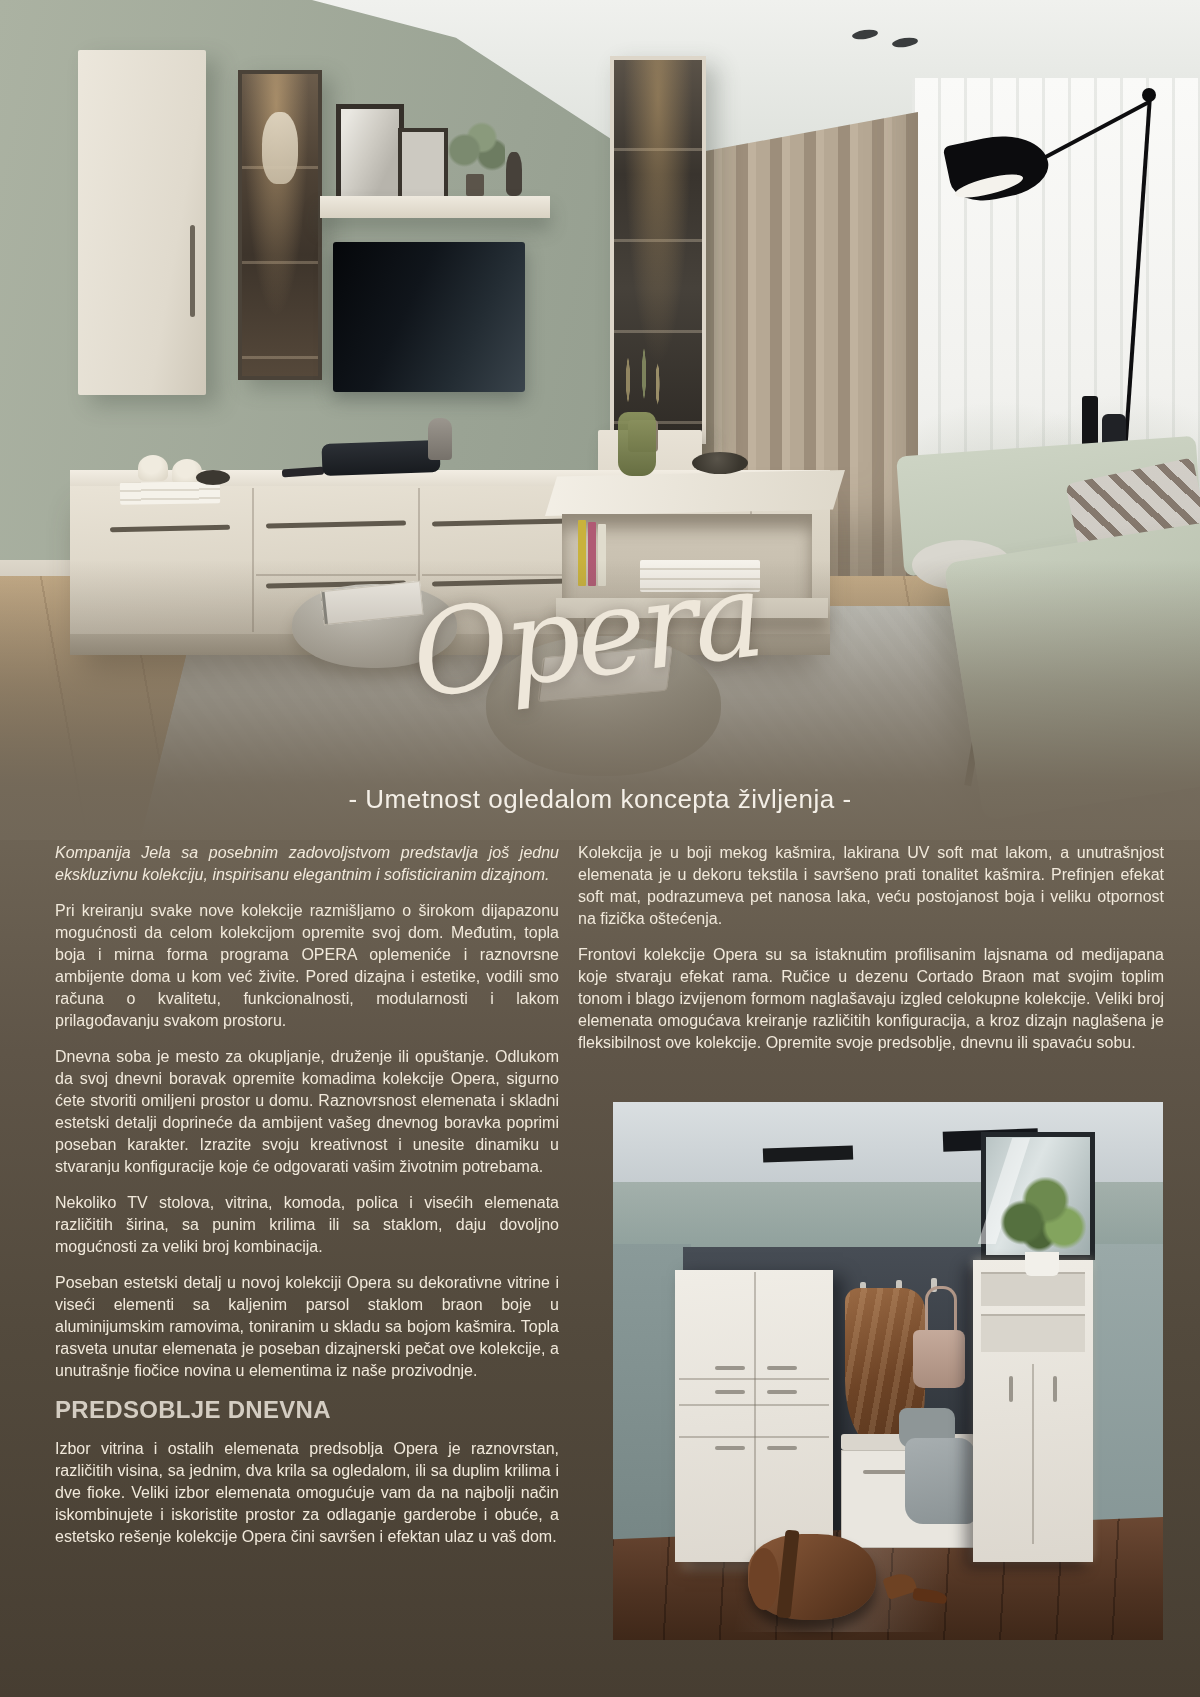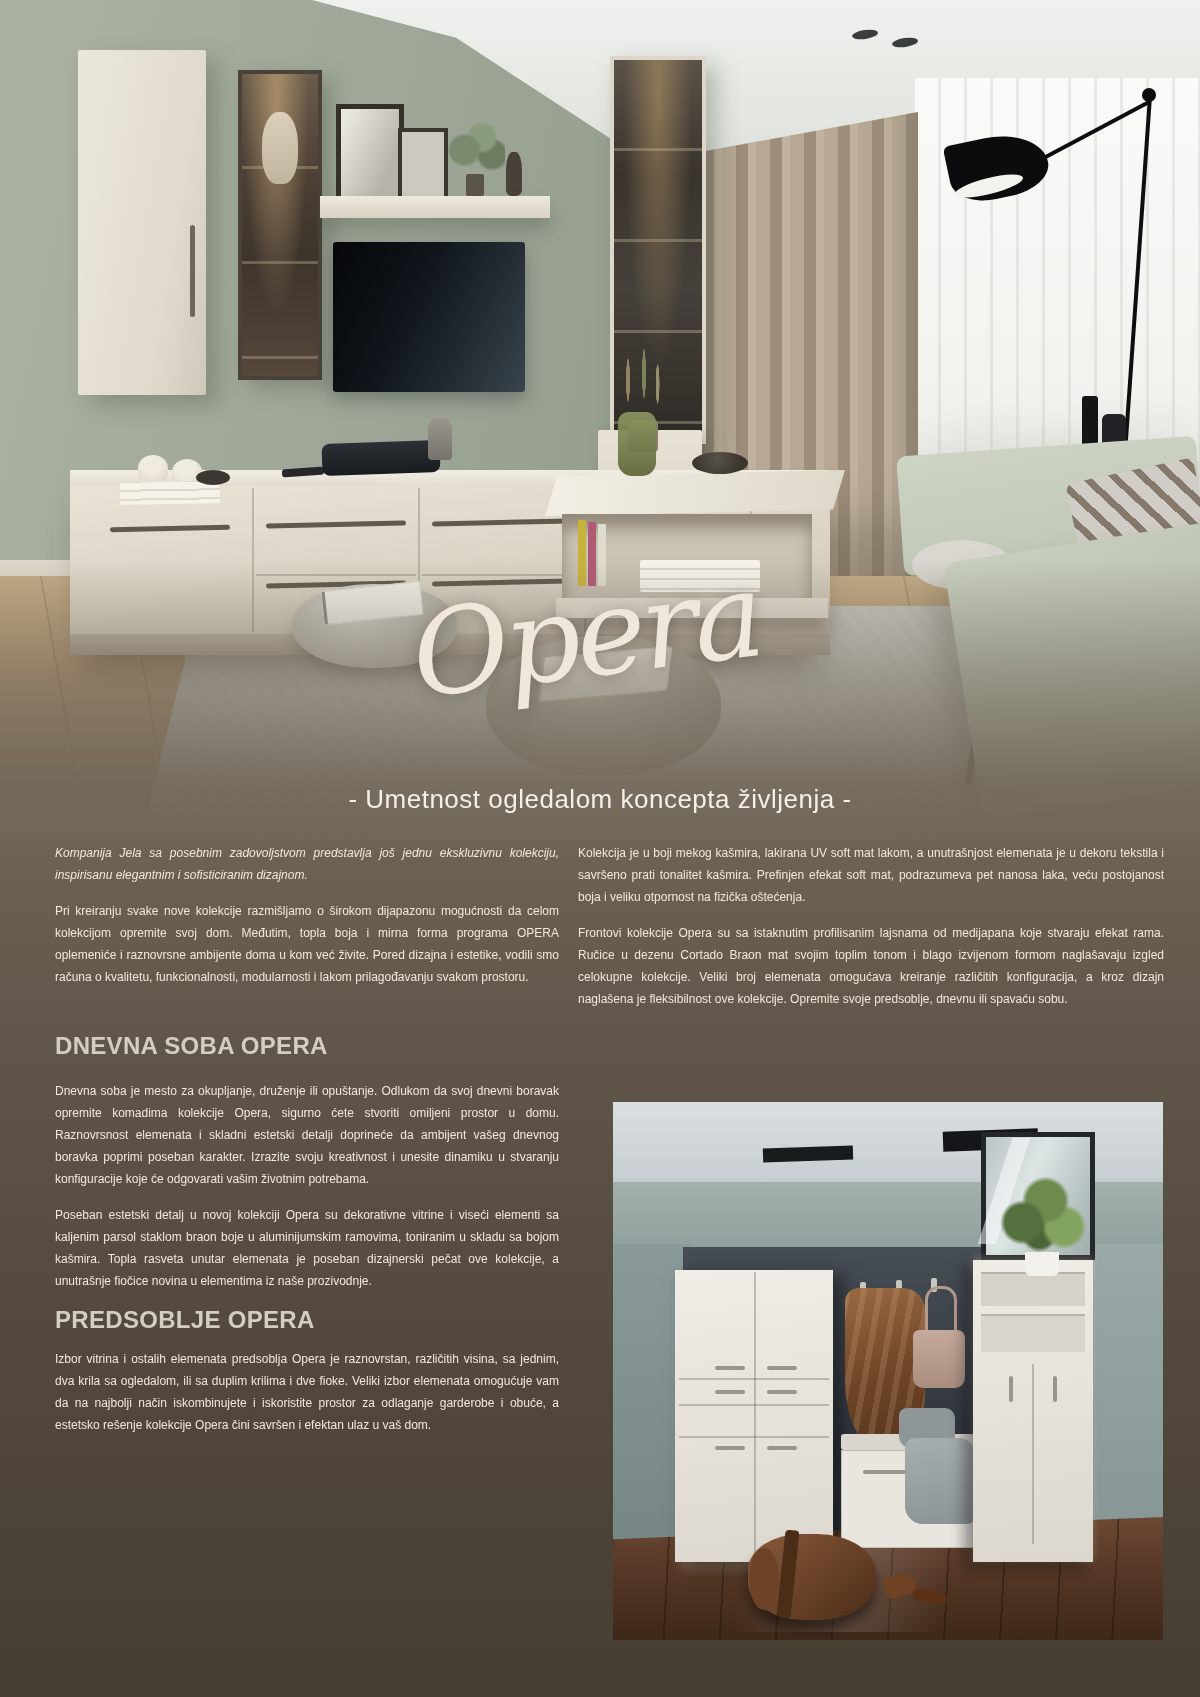--- a/index.html
+++ b/index.html
@@ -179,21 +179,21 @@
   .hero-fade{left:0;top:560px;width:1200px;height:280px;z-index:30;
     background:linear-gradient(180deg,rgba(110,100,85,0) 0%,rgba(110,100,85,.55) 45%,rgba(113,103,88,.93) 80%,#716758 100%);}
   .brand-script{left:50%;top:566px;transform:translateX(-54%) rotate(-7deg);z-index:40;
     font-family:"DejaVu Serif","Liberation Serif",serif;font-style:italic;
     font-size:118px;letter-spacing:-4px;color:#eee7da;text-shadow:0 2px 14px rgba(60,50,40,.35);}
   .tagline{left:0;right:0;top:784px;z-index:40;text-align:center;
     font-size:26px;letter-spacing:.5px;color:#f4efe7;}
 
   
   .col{position:absolute;color:#f1e9db;}
-  .col p{margin:0 0 14px;font-size:12px;line-height:22px;text-align:justify;}
+  .col p{margin:0 0 14px;font-size:16px;line-height:22px;text-align:justify;}
   .col-left{left:55px;top:842px;width:504px;}
   .col-right{left:578px;top:842px;width:586px;}
   .lead{font-style:italic;font-size:16.5px;}
   .col h2{margin:44px 0 20px;font-size:24px;font-weight:700;letter-spacing:.3px;color:#d4cdc2;}
   .col h2.predsoblje{margin:10px 0 14px;}
 
   
   .hallway{position:absolute;left:613px;top:1102px;width:550px;height:538px;overflow:hidden;
     background:#39404a;margin:0;}
   .hallway *{position:absolute;}
@@ -364,24 +364,24 @@
     <div class="book2"></div>
 
     <div class="hero-fade"></div>
     <div class="brand-script">Opera</div>
     <div class="tagline">- Umetnost ogledalom koncepta življenja -</div>
   </header>
 
   <section class="col col-left">
     <p class="lead">Kompanija Jela sa posebnim zadovoljstvom predstavlja još jednu ekskluzivnu kolekciju, inspirisanu elegantnim i sofisticiranim dizajnom.</p>
     <p>Pri kreiranju svake nove kolekcije razmišljamo o širokom dijapazonu mogućnosti da celom kolekcijom opremite svoj dom. Međutim, topla boja i mirna forma programa OPERA oplemeniće i raznovrsne ambijente doma u kom već živite. Pored dizajna i estetike, vodili smo računa o kvalitetu, funkcionalnosti, modularnosti i lakom prilagođavanju svakom prostoru.</p>
-    <h2 class="dnevna">DNEVNA SOBA OPERA</h2>
     <p>Dnevna soba je mesto za okupljanje, druženje ili opuštanje. Odlukom da svoj dnevni boravak opremite komadima kolekcije Opera, sigurno ćete stvoriti omiljeni prostor u domu. Raznovrsnost elemenata i skladni estetski detalji doprineće da ambijent vašeg dnevnog boravka poprimi poseban karakter. Izrazite svoju kreativnost i unesite dinamiku u stvaranju konfiguracije koje će odgovarati vašim životnim potrebama.</p>
+    <p>Nekoliko TV stolova, vitrina, komoda, polica i visećih elemenata različitih širina, sa punim krilima ili sa staklom, daju dovoljno mogućnosti za veliki broj kombinacija.</p>
     <p>Poseban estetski detalj u novoj kolekciji Opera su dekorativne vitrine i viseći elementi sa kaljenim parsol staklom braon boje u aluminijumskim ramovima, toniranim u skladu sa bojom kašmira. Topla rasveta unutar elemenata je poseban dizajnerski pečat ove kolekcije, a unutrašnje fiočice novina u elementima iz naše prozivodnje.</p>
-    <h2 class="predsoblje">PREDSOBLJE OPERA</h2>
+    <h2 class="predsoblje">PREDSOBLJE DNEVNA</h2>
     <p>Izbor vitrina i ostalih elemenata predsoblja Opera je raznovrstan, različitih visina, sa jednim, dva krila sa ogledalom, ili sa duplim krilima i dve fioke. Veliki izbor elemenata omogućuje vam da na najbolji način iskombinujete i iskoristite prostor za odlaganje garderobe i obuće, a estetsko rešenje kolekcije Opera čini savršen i efektan ulaz u vaš dom.</p>
   </section>
 
   <section class="col col-right">
     <p>Kolekcija je u boji mekog kašmira, lakirana UV soft mat lakom, a unutrašnjost elemenata je u dekoru tekstila i savršeno prati tonalitet kašmira. Prefinjen efekat soft mat, podrazumeva pet nanosa laka, veću postojanost boja i veliku otpornost na fizička oštećenja.</p>
     <p>Frontovi kolekcije Opera su sa istaknutim profilisanim lajsnama od medijapana koje stvaraju efekat rama. Ručice u dezenu Cortado Braon mat svojim toplim tonom i blago izvijenom formom naglašavaju izgled celokupne kolekcije. Veliki broj elemenata omogućava kreiranje različitih konfiguracija, a kroz dizajn naglašena je fleksibilnost ove kolekcije. Opremite svoje predsoblje, dnevnu ili spavaću sobu.</p>
   </section>
 
   <figure class="hallway">
     <div class="hw-ceiling"></div>

